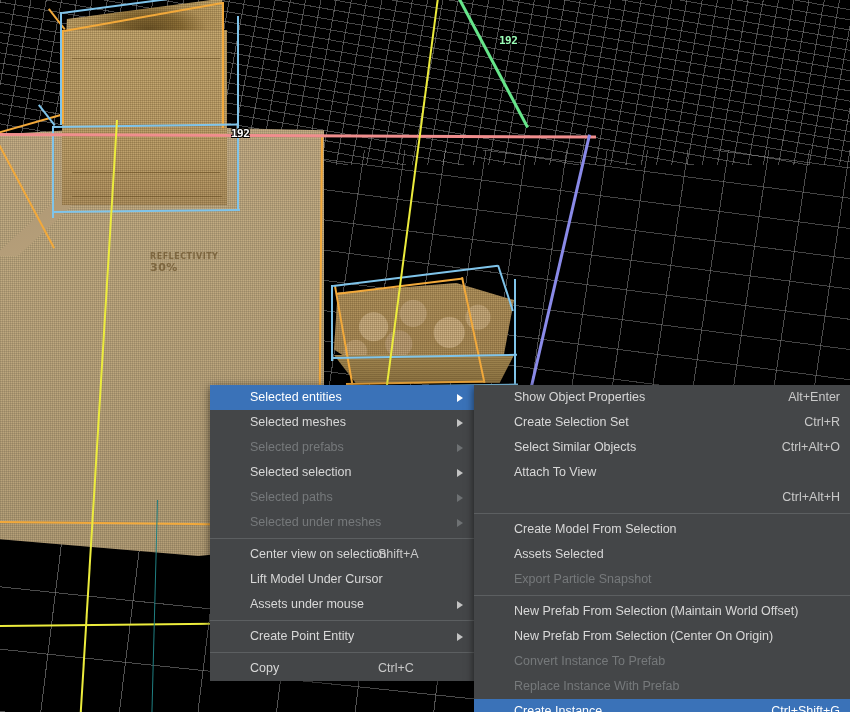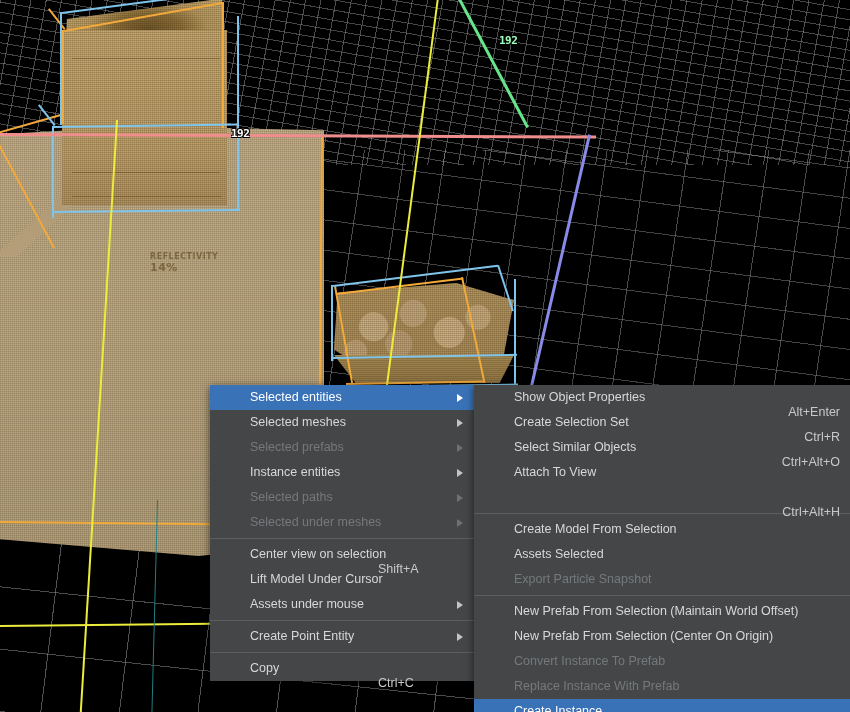--- a/index.html
+++ b/index.html
@@ -127,21 +127,21 @@
   #menu-sub  { left:474px; top:385px; width:376px; }
 
   .mi {
     position:relative; height:25px; line-height:25px;
     padding:0 10px 0 40px; white-space:nowrap;
     color:#d8d8d8;
   }
   .mi.sel { background:#3a72b8; color:#ffffff; }
   .mi.disabled { color:#76797b; }
   .mi .sc {
-    position:absolute; top:15px; line-height:25px; color:#c9c9c9;
+    position:absolute; top:0; line-height:25px; color:#c9c9c9;
   }
   #menu-main .mi .sc { left:168px; }
   #menu-sub  .mi .sc { right:10px; }
   .mi.sel .sc { color:#ffffff; }
 
   .arrow {
     position:absolute; right:11px; top:9px;
     width:0; height:0;
     border-left:6px solid #c4c4c4;
     border-top:4px solid transparent;
@@ -189,21 +189,21 @@
 
     <div class="bbox-line" style="left:62px; top:12px; width:113px; height:2px; transform:rotate(90deg);"></div>
     <div class="bbox-line" style="left:54px; top:126px; width:185px; height:2px; transform:rotate(-0.8deg);"></div>
     <div class="bbox-line" style="left:54px; top:126px; width:92px; height:2px; transform:rotate(90deg);"></div>
     <div class="bbox-line" style="left:239px; top:16px; width:194px; height:2px; transform:rotate(90deg);"></div>
     <div class="bbox-line" style="left:54px; top:211px; width:186px; height:2px; transform:rotate(-0.6deg);"></div>
     <div class="bbox-line" style="left:54px; top:126px; width:26px; height:2px; transform:rotate(-128deg);"></div>
 
     <div class="mat-text" style="left:150px; top:251px;">
       <div>REFLECTIVITY</div>
-      <div class="pct">14%</div>
+      <div class="pct">30%</div>
     </div>
 
     <div class="rubble"></div>
     <div class="rubble-front"></div>
     <div class="ol-line" style="left:336px; top:286px; width:100px; height:2px; transform:rotate(80deg);"></div>
     <div class="ol-line" style="left:336px; top:293px; width:128px; height:2px; transform:rotate(-7deg);"></div>
     <div class="ol-line" style="left:463px; top:277px; width:108px; height:2px; transform:rotate(78deg);"></div>
     <div class="ol-line" style="left:346px; top:383px; width:138px; height:2px; transform:rotate(-1deg);"></div>
 
     <div class="bbox-line" style="left:333px; top:285px; width:166px; height:2px; transform:rotate(-7deg);"></div>
@@ -222,21 +222,21 @@
     <div class="axis axis-teal" style="left:158px; top:500px; width:216px; height:1px; transform:rotate(91.5deg);"></div>
 
     <div class="axis-label lbl-red" style="left:231px; top:127px;">192</div>
     <div class="axis-label lbl-green" style="left:499px; top:34px;">192</div>
   </div>
 
   <div class="menu" id="menu-main">
       <div class="mi sel"><span>Selected entities</span><span class="arrow"></span></div>
       <div class="mi"><span>Selected meshes</span><span class="arrow"></span></div>
       <div class="mi disabled"><span>Selected prefabs</span><span class="arrow"></span></div>
-      <div class="mi"><span>Instance entities</span><span class="arrow"></span></div>
+      <div class="mi"><span>Selected selection</span><span class="arrow"></span></div>
       <div class="mi disabled"><span>Selected paths</span><span class="arrow"></span></div>
       <div class="mi disabled"><span>Selected under meshes</span><span class="arrow"></span></div>
       <div class="sep"></div>
       <div class="mi"><span>Center view on selection</span><span class="sc">Shift+A</span></div>
       <div class="mi"><span>Lift Model Under Cursor</span></div>
       <div class="mi"><span>Assets under mouse</span><span class="arrow"></span></div>
       <div class="sep"></div>
       <div class="mi"><span>Create Point Entity</span><span class="arrow"></span></div>
       <div class="sep"></div>
       <div class="mi"><span>Copy</span><span class="sc">Ctrl+C</span></div>

